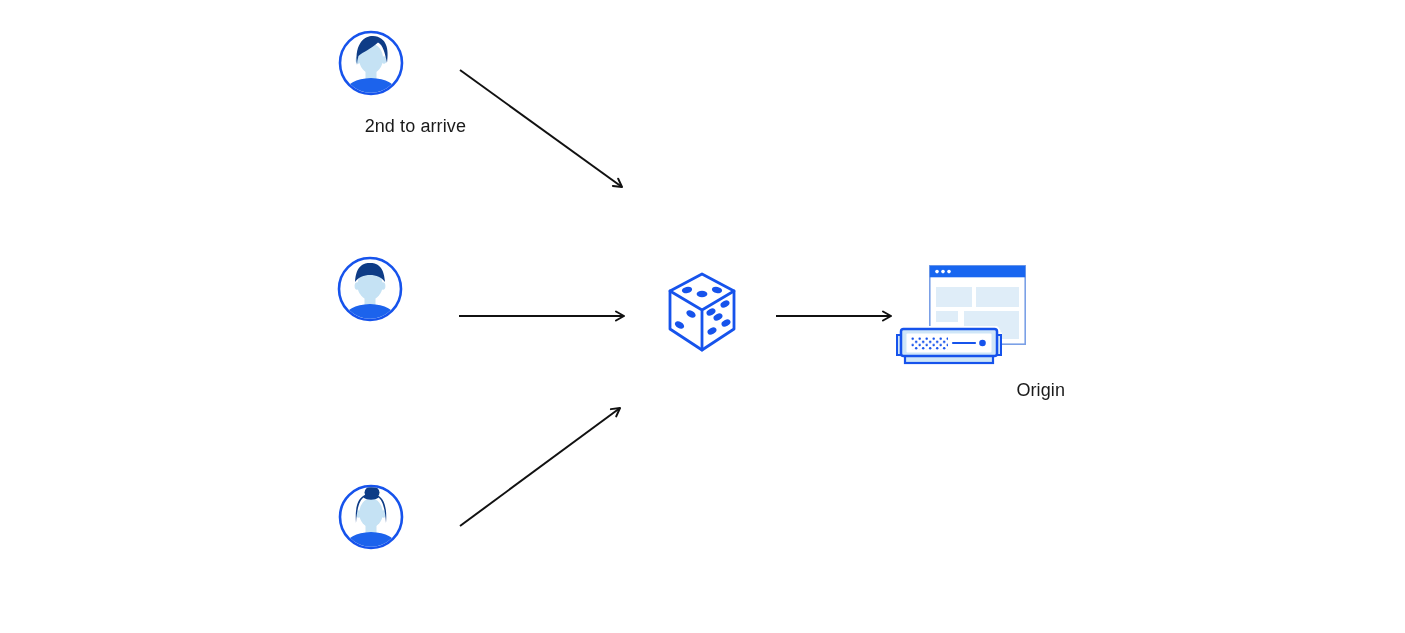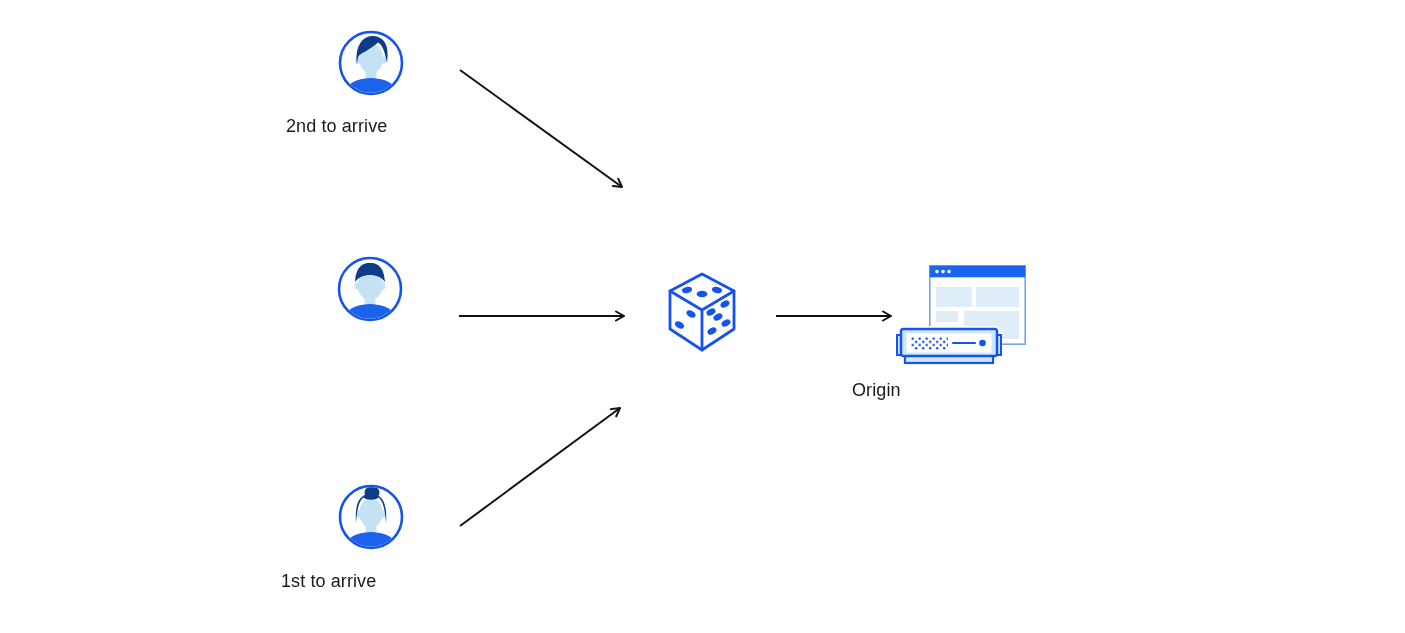--- a/index.html
+++ b/index.html
@@ -8,21 +8,21 @@
     --server-fill:#CFE6F8; --arrow:#111111; --text:#1A1A1A; --background:#FFFFFF;
   }
   *{margin:0;padding:0;box-sizing:border-box;}
   html,body{background:var(--background);}
   .canvas{
     position:relative;width:1405px;height:633px;background:var(--background);
     overflow:hidden;font-family:"Liberation Sans",sans-serif;
   }
   .abs{position:absolute;}
   .node-label{
-    position:absolute;width:180px;text-align:left;font-size:18px;
+    position:absolute;width:180px;text-align:right;font-size:18px;
     color:var(--text);line-height:20px;letter-spacing:.1px;
   }
   
   .c-ring{fill:#fff;stroke:var(--accent);stroke-width:2.6px;}
   .c-hair{fill:var(--navy);}
   .c-skin{fill:var(--skin);}
   .c-shirt{fill:var(--shirt);}
   .c-accent-s{stroke:var(--accent);fill:none;}
   .c-accent-f{fill:var(--accent);}
   .dice-body{fill:#fff;stroke:var(--accent);stroke-width:2.8px;stroke-linejoin:round;}
@@ -96,21 +96,20 @@
     <g clip-path="url(#clipC)">
       <ellipse class="c-hair" cx="35" cy="9.5" rx="7.5" ry="6.5"></ellipse>
       <rect class="c-skin" x="28.5" y="37" width="11" height="16"></rect>
       <path class="c-shirt" d="M6,68 Q8,50 34,49 Q60,50 62,68 Z"></path>
       <ellipse class="c-skin" cx="21.5" cy="31" rx="2.4" ry="3.8"></ellipse>
       <ellipse class="c-skin" cx="46.5" cy="31" rx="2.4" ry="3.8"></ellipse>
       <ellipse class="c-skin" cx="34" cy="30" rx="11.8" ry="14.4"></ellipse>
       <path class="c-hair" d="M19,40 C17,14 27,11 34,11 C41,11 51,14 49,40 C48,24 45,17 41.5,14.5 C38,17.5 30,17.5 26.5,14.5 C23,17 20,24 19,40 Z"></path>
     </g>
   </svg>
-  <div class="node-label" style="left:281px;top:571px">1st to arrive</div>
 
   <svg class="abs" style="left:666px;top:271px" width="72" height="83" viewBox="0 0 72 83">
     <path class="dice-body" d="M36,3 L68,20 L68,58 L36,79 L4,58 L4,20 Z"></path>
     <path class="dice-edge" d="M4,20 L36,39 L68,20 M36,39 L36,79"></path>
 
     <ellipse class="c-accent-f" cx="21" cy="19" rx="5.2" ry="3.1" transform="rotate(-12 21 19)"></ellipse>
     <ellipse class="c-accent-f" cx="36" cy="23" rx="5.4" ry="3.2"></ellipse>
     <ellipse class="c-accent-f" cx="51" cy="19" rx="5.2" ry="3.1" transform="rotate(12 51 19)"></ellipse>
 
     <ellipse class="c-accent-f" cx="25" cy="43" rx="5" ry="3.2" transform="rotate(28 25 43)"></ellipse>
@@ -152,15 +151,15 @@
     <rect class="srv-fill" x="1" y="9" width="7" height="20" stroke-width="2"></rect>
     <rect class="srv-fill" x="98" y="9" width="7" height="20" stroke-width="2"></rect>
     <rect class="srv-fill" x="9" y="29" width="88" height="8" stroke-width="2.2"></rect>
     <rect class="srv-fill" x="5" y="3" width="96" height="27" rx="2.5" stroke-width="2.5"></rect>
     <rect x="10.5" y="7.5" width="85" height="19" rx="1" fill="#fff"></rect>
     <rect x="15" y="11" width="37" height="12.8" fill="url(#srvdots)"></rect>
     <line class="c-accent-s" x1="57" y1="17" x2="79" y2="17" stroke-width="2.2" stroke-linecap="round"></line>
     <circle class="c-accent-f" cx="86.5" cy="17" r="3.3"></circle>
   </svg>
 
-  <div class="node-label" style="left:852px;top:380px">Origin</div>
+  <div class="node-label" style="left:885px;top:380px">Origin</div>
 
 </div>
 
 </body></html>

